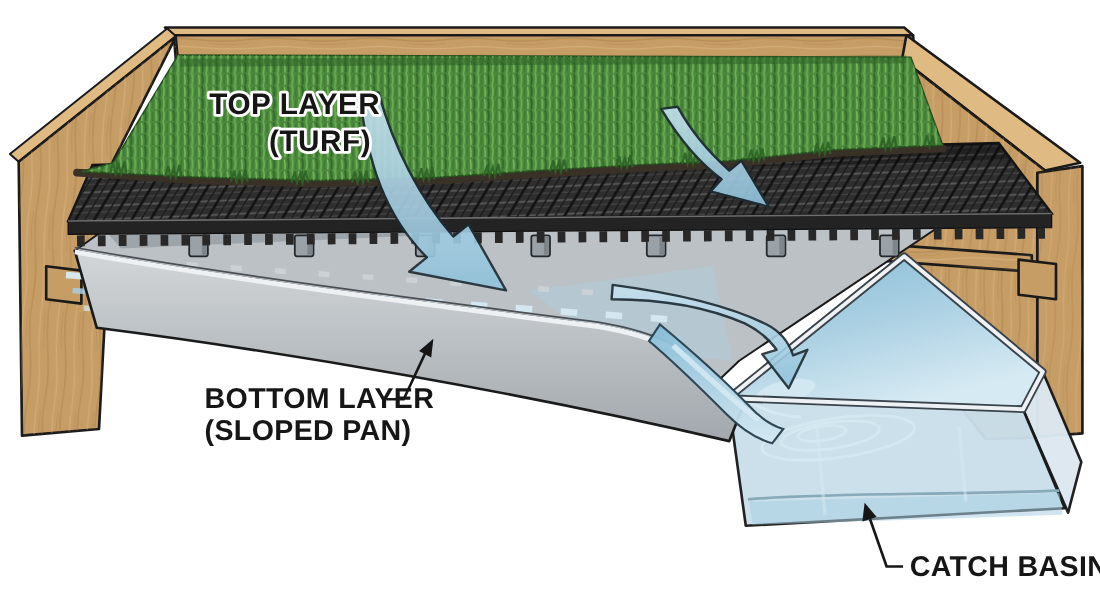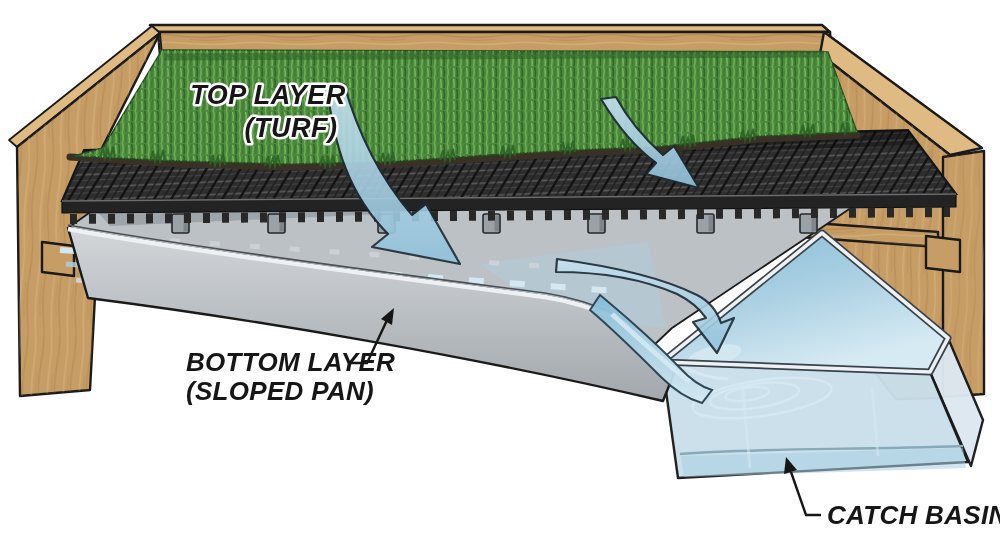--- a/index.html
+++ b/index.html
@@ -1,17 +1,17 @@
 <!DOCTYPE html>
 <html style="--bg: #ffffff; --outline: #1a1a1a; --label: #161616; --wood: #c79d66; --wood_light: #e0ba83; --wood_dark: #a87e4b; --wood_grain: #9e7340; --wood_grain_light: #e8cb96; --grass: #4d8a3e; --grass_dark: #2d6326; --grass_mid: #3f7a33; --grass_light: #6fb457; --grass_hi: #82c566; --mat_edge: #3a3126; --grid_base: #2e2e2e; --grid_hi: #5a5a5a; --grid_low: #121212; --grid_band: #232323; --leg: #9aa1a7; --leg_dark: #7e858b; --pan_surface: #bcc1c6; --pan_back: #939aa0; --pan_wall_hi: #d2d6d9; --pan_wall_lo: #a2a8ad; --rim: #eef1f4; --water: #a9cfe2; --water_light: #d6eaf3; --water_deep: #85bcd8; --water_line: #87a9b8; --basin_wall: #c9dfeb; --basin_wall_right: #dce8f0; --arrow_hi: #c6e1ef; --arrow_lo: #90c2db; --arrow_outline: #1d2b33;"><head>
 <meta charset="utf-8">
 <style>
   html,body{margin:0;padding:0;background:#fff;}
   .stage{position:relative;width:1000px;height:545px;overflow:hidden;background:var(--bg,#fff);
-         font-family:"Liberation Sans",sans-serif;font-style:italic;}
+         font-family:"Liberation Sans",sans-serif;}
   svg{display:block;}
   
   .wood{fill:var(--wood);}
   .woodL{fill:var(--wood_light);}
   .ol{stroke:var(--outline);stroke-width:2.4;stroke-linejoin:round;stroke-linecap:round;}
   .ol-thin{stroke:var(--outline);stroke-width:1.8;stroke-linejoin:round;}
   
   .lblBig{font-size:27px;font-weight:bold;fill:var(--label);stroke:#ffffff;stroke-width:5px;
           paint-order:stroke;stroke-linejoin:round;letter-spacing:.5px;}
   .lbl{font-size:26px;font-weight:600;fill:var(--label);letter-spacing:.3px;}

